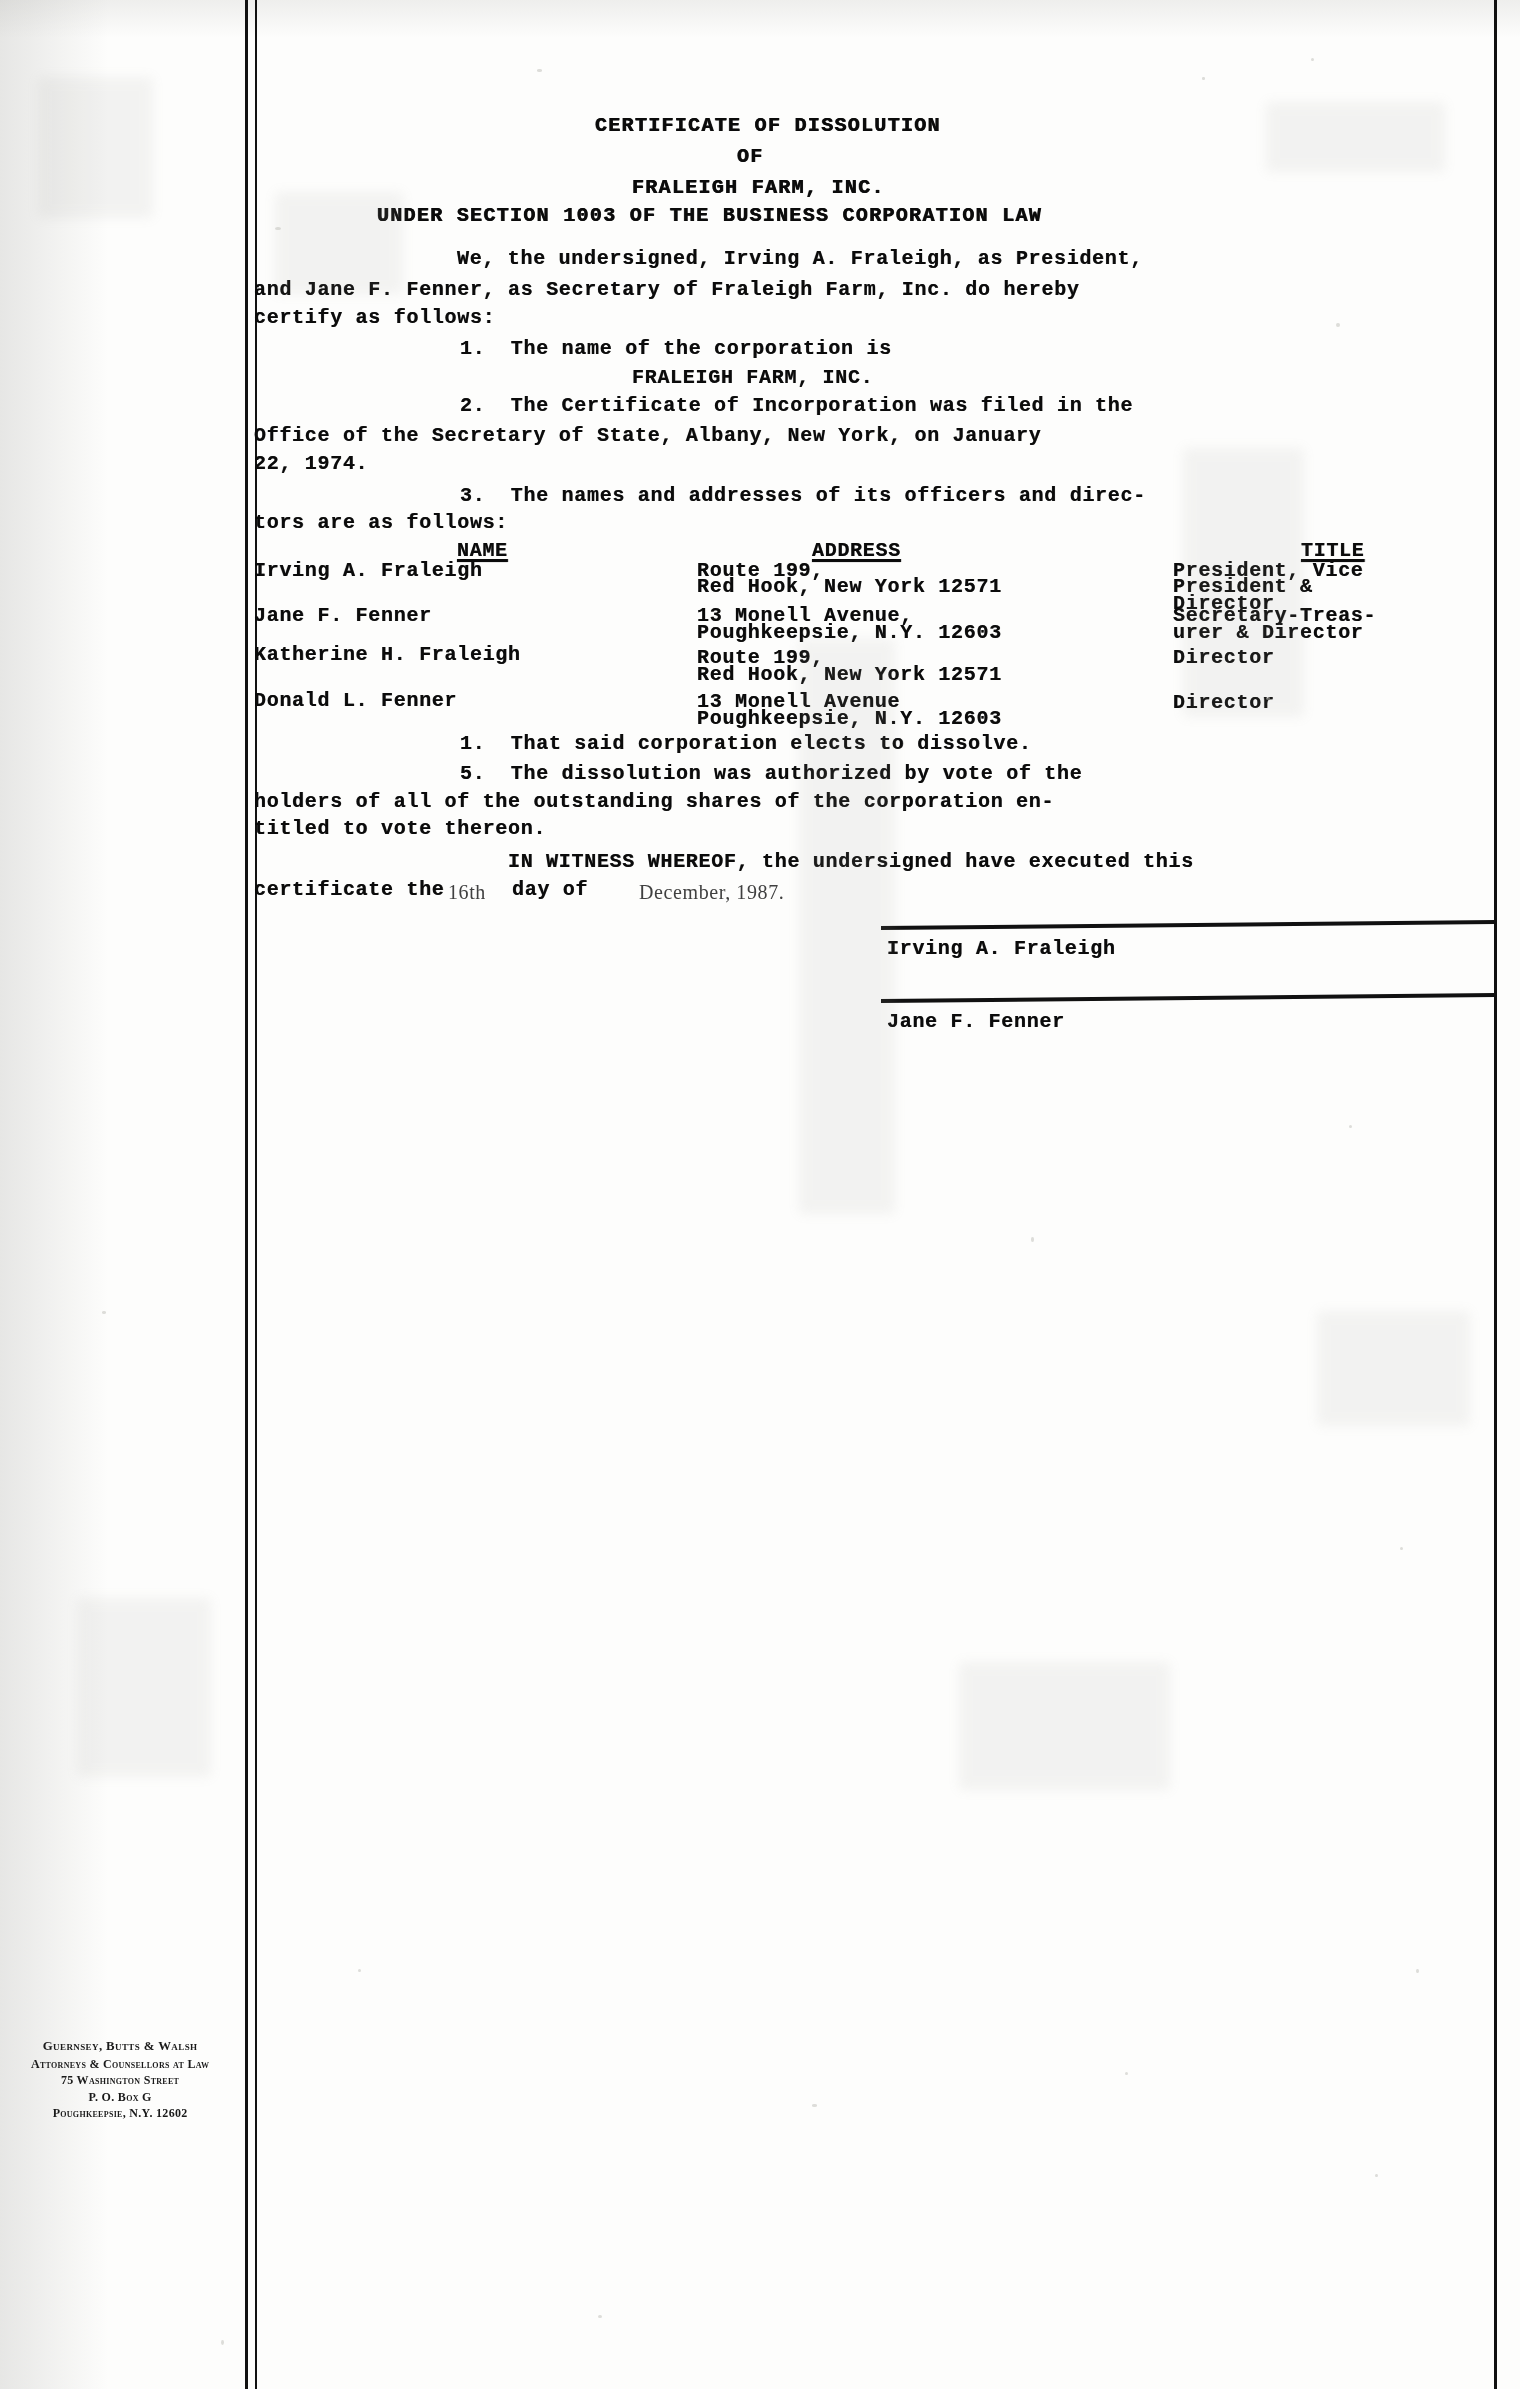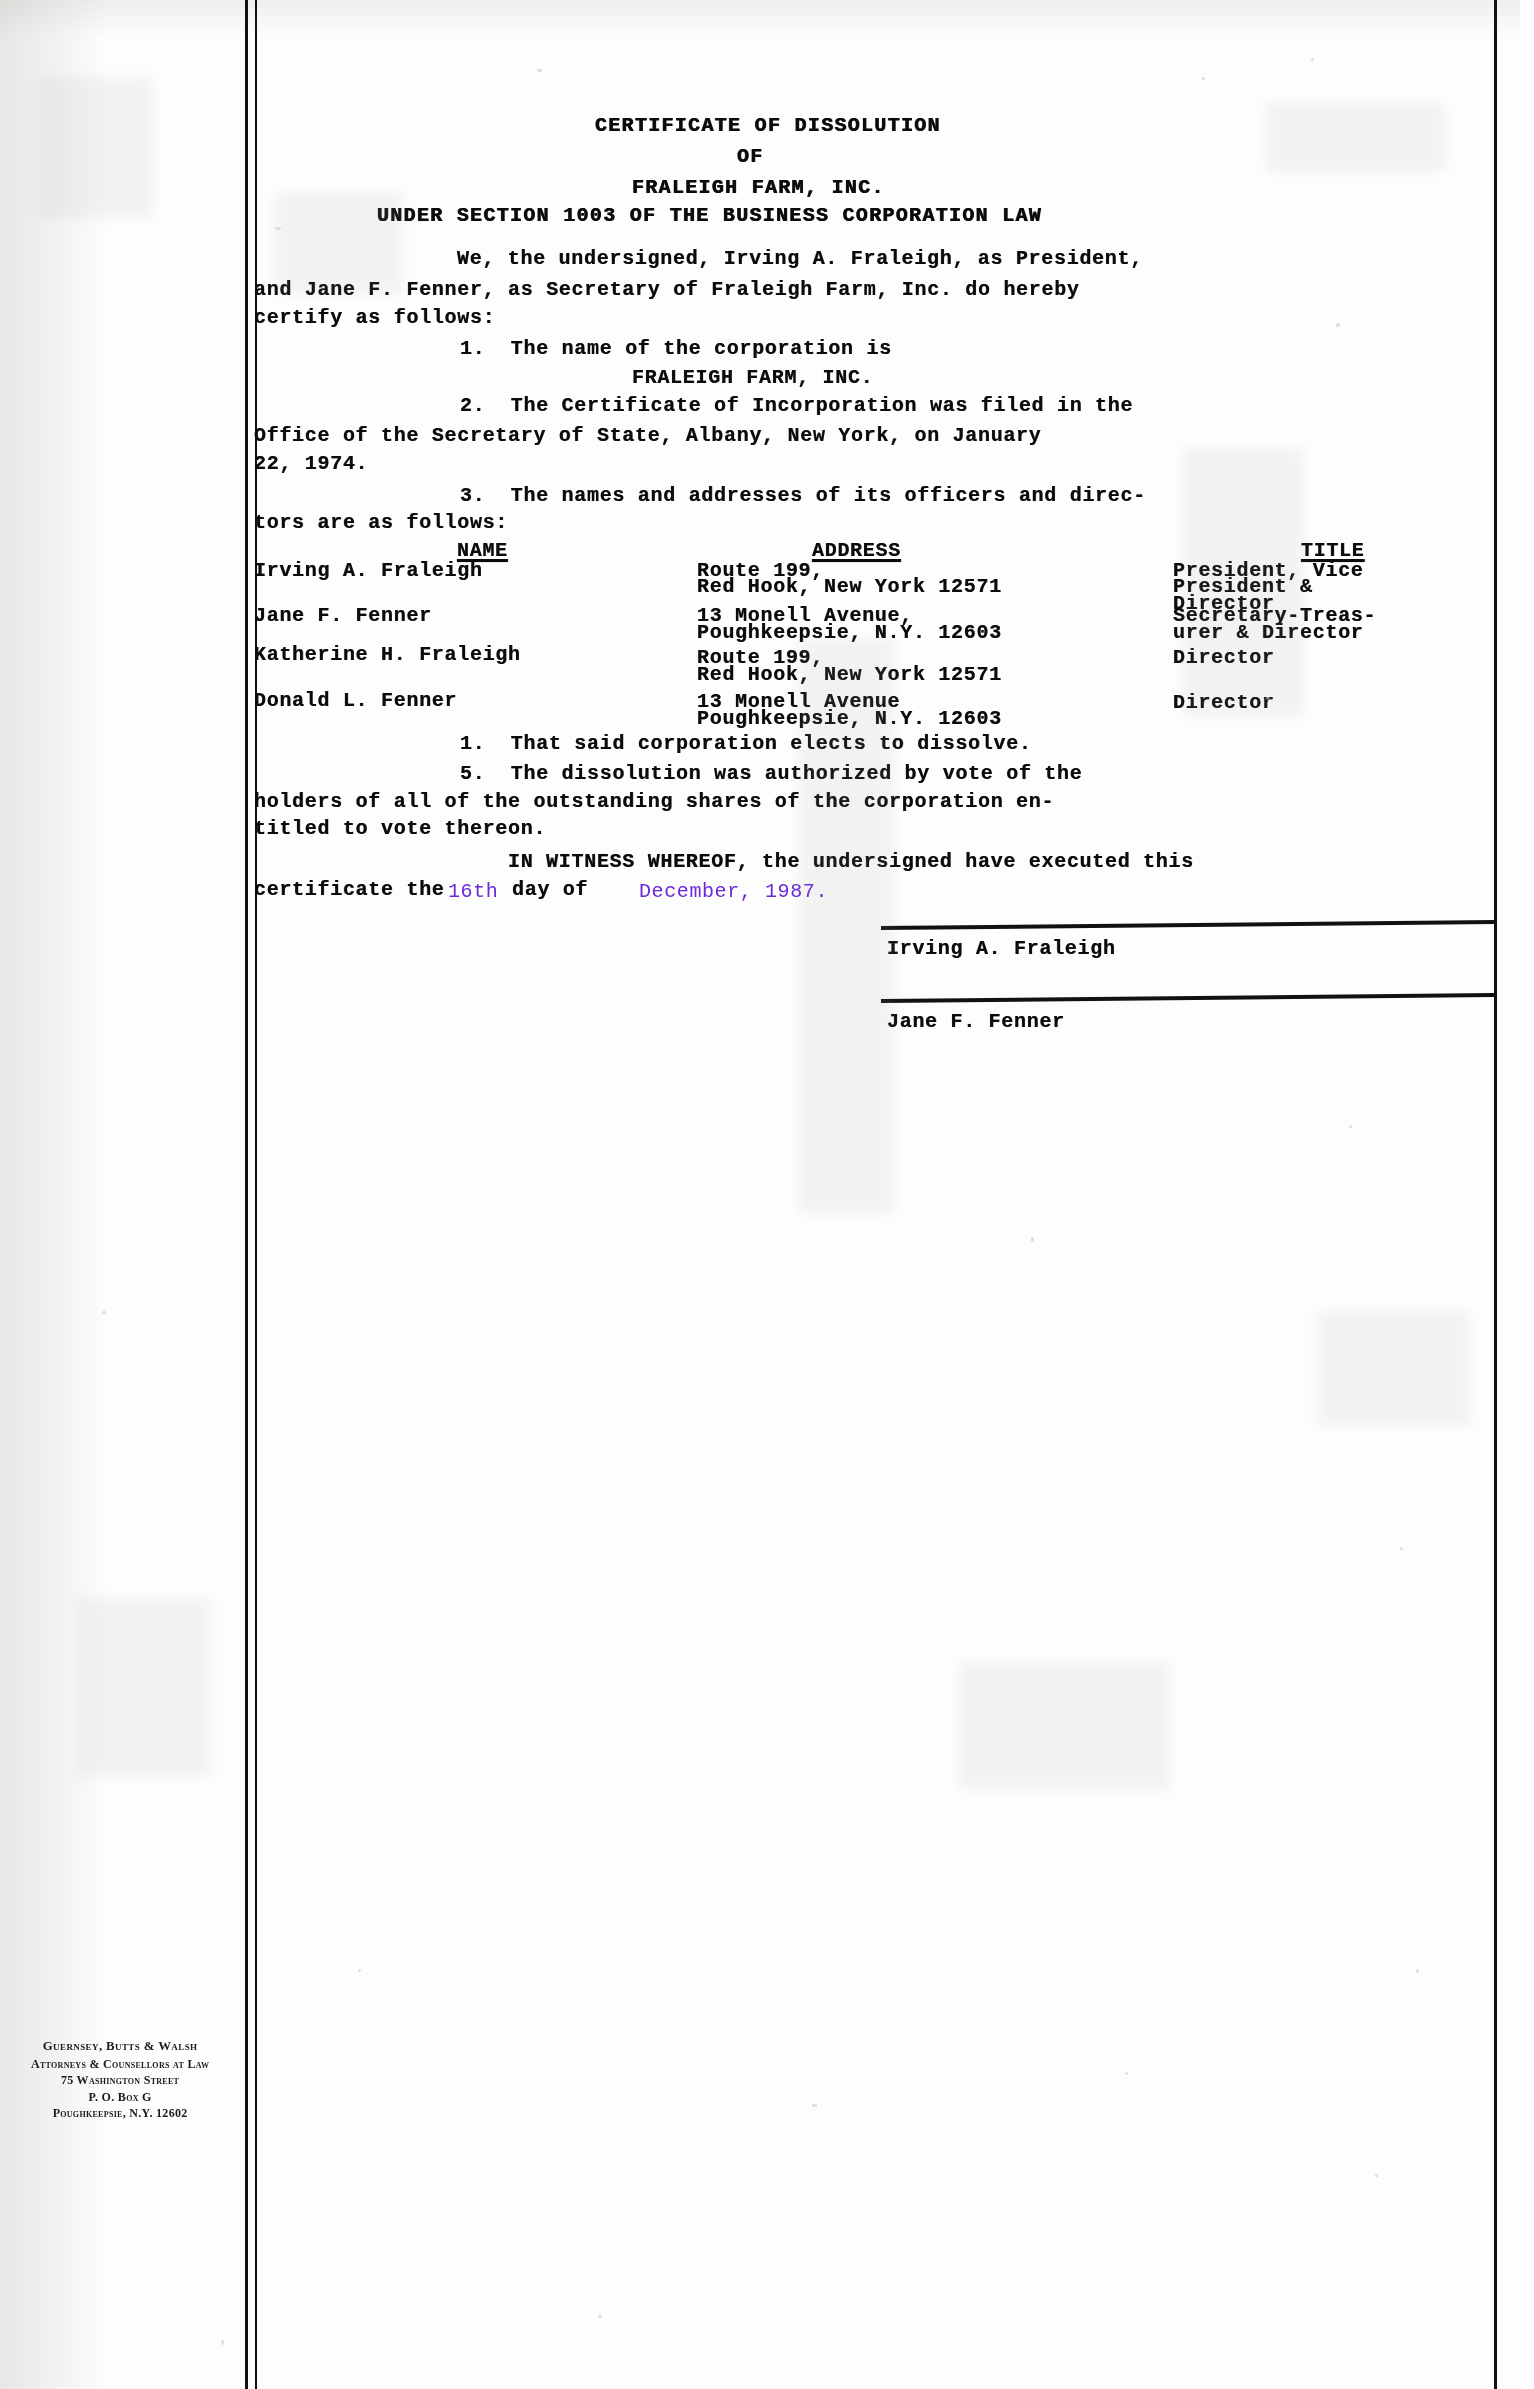--- a/index.html
+++ b/index.html
@@ -85,23 +85,24 @@
     font-weight: 700;
     text-shadow: 0.5px 0 0 rgba(5,5,5,.8), -0.4px 0 0 rgba(5,5,5,.55), 0 0.4px 0 rgba(5,5,5,.5);
   }
   .t.under {
     text-decoration: underline;
     text-decoration-thickness: 2.6px;
     text-underline-offset: 3.2px;
   }
   .t.light {
     font-weight: 400;
-    color: #6d28d9;
+    color: #404040;
     text-shadow: none;
     letter-spacing: 0.6px;
+    font-family: Liberation Serif, serif;
   }
 
   
   .sig-line {
     position: absolute;
     height: 3.8px;
     background: #111111;
     transform: rotate(-0.55deg);
     transform-origin: left center;
   }

